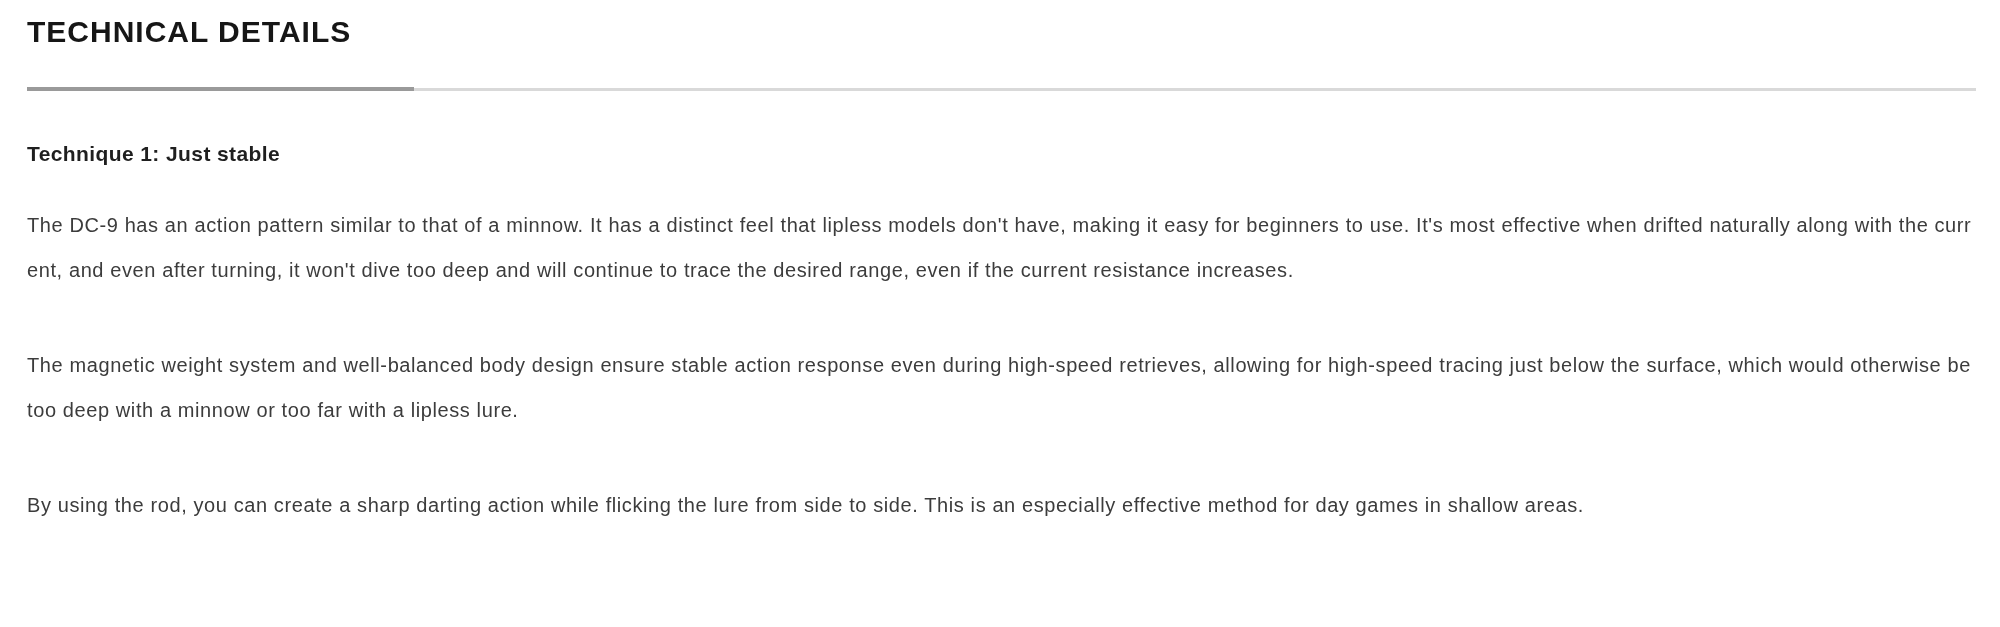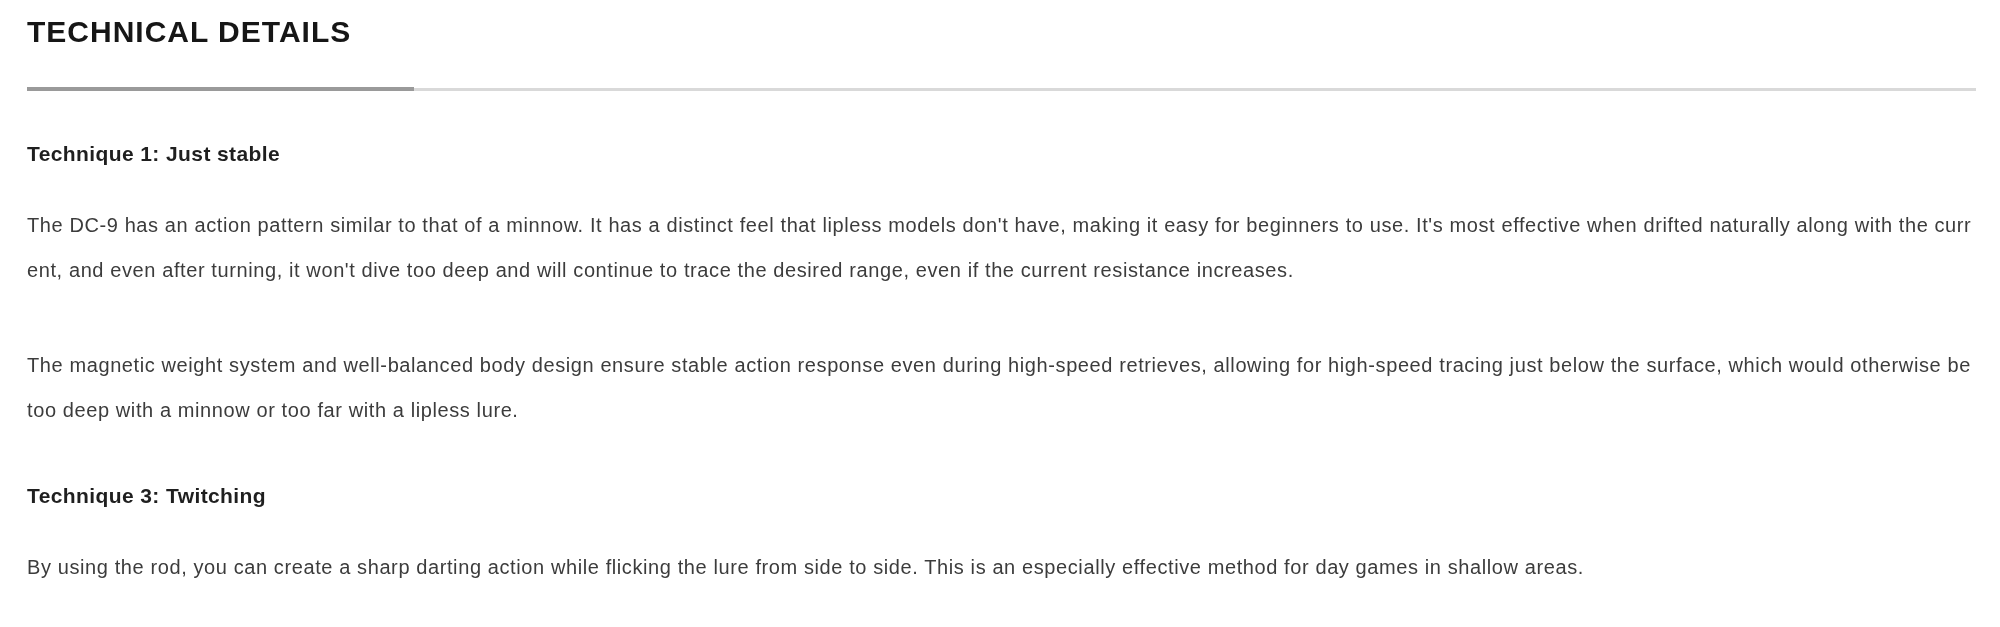--- a/index.html
+++ b/index.html
@@ -75,17 +75,16 @@
   <div class="section">
     <h2 class="section-heading">Technique 1: Just stable</h2>
     <p class="section-body">The DC-9 has an action pattern similar to that of a minnow. It has a distinct feel that lipless models don't have, making it easy for beginners to use. It's most effective when drifted naturally along with the current, and even after turning, it won't dive too deep and will continue to trace the desired range, even if the current resistance increases.</p>
   </div>
 
   <div class="section">
     <p class="section-body">The magnetic weight system and well-balanced body design ensure stable action response even during high-speed retrieves, allowing for high-speed tracing just below the surface, which would otherwise be too deep with a minnow or too far with a lipless lure.</p>
   </div>
 
   <div class="section">
-    <h2 class="section-heading">Technique 3: Twitching</h2>
     <p class="section-body">By using the rod, you can create a sharp darting action while flicking the lure from side to side. This is an especially effective method for day games in shallow areas.</p>
   </div>
 
 </div>
 
 </body></html>

